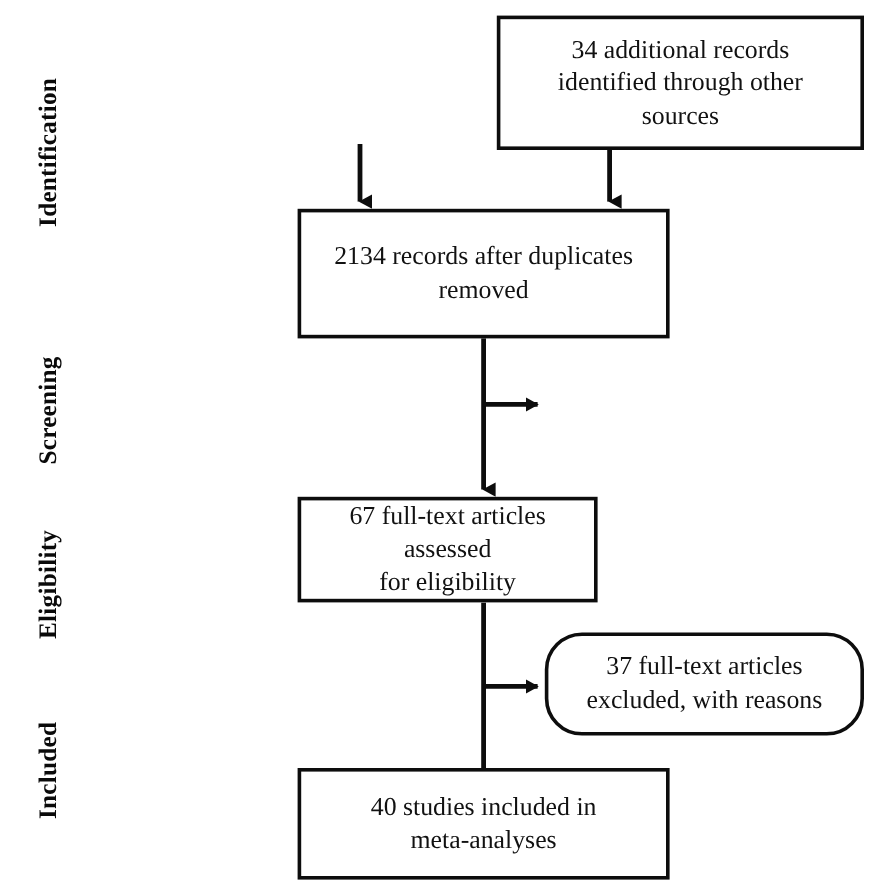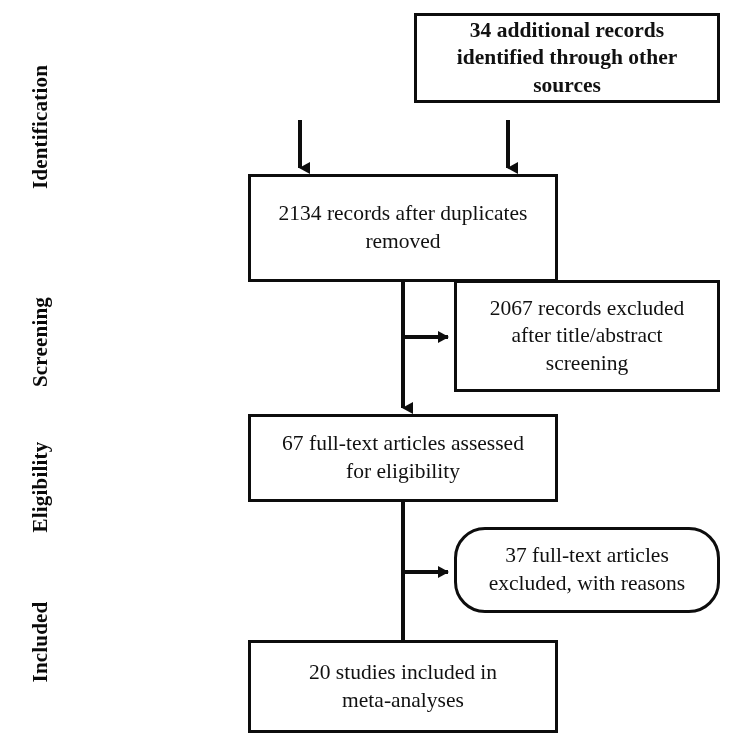--- a/index.html
+++ b/index.html
@@ -100,45 +100,40 @@
 
   <div class="stage-label" style="left:-60px; top:115px; width:200px; height:24px; transform:rotate(-90deg);">Identification</div>
 
   <div class="stage-label" style="left:-50px; top:330px; width:180px; height:24px; transform:rotate(-90deg);">Screening</div>
 
   <div class="stage-label" style="left:-50px; top:475px; width:180px; height:24px; transform:rotate(-90deg);">Eligibility</div>
 
   <div class="stage-label" style="left:-50px; top:630px; width:180px; height:24px; transform:rotate(-90deg);">Included</div>
 
 
-  <div class="node-box" style="left:414px; top:13px; width:306px; height:90px;font-weight:bold;">
+  <div class="node-box" style="left:414px; top:13px; width:306px; height:112px;">
     <span class="node-text">34 additional records
 identified through other
 sources</span>
   </div>
 
   <div class="node-box" style="left:248px; top:174px; width:310px; height:108px;">
     <span class="node-text">2134 records after duplicates
 removed</span>
   </div>
 
-  <div class="node-box" style="left:454px; top:280px; width:266px; height:112px;">
-    <span class="node-text">2067 records excluded
-after title/abstract
-screening</span>
-  </div>
 
-  <div class="node-box" style="left:248px; top:414px; width:310px; height:88px;">
+  <div class="node-box" style="left:248px; top:414px; width:250px; height:88px;">
     <span class="node-text">67 full-text articles assessed
 for eligibility</span>
   </div>
 
   <div class="node-box" style="left:454px; top:527px; width:266px; height:86px;border-radius:31px;">
     <span class="node-text">37 full-text articles
 excluded, with reasons</span>
   </div>
 
   <div class="node-box" style="left:248px; top:640px; width:310px; height:93px;">
-    <span class="node-text">20 studies included in
+    <span class="node-text">40 studies included in
 meta-analyses</span>
   </div>
 
 </div>
 
 </body></html>

